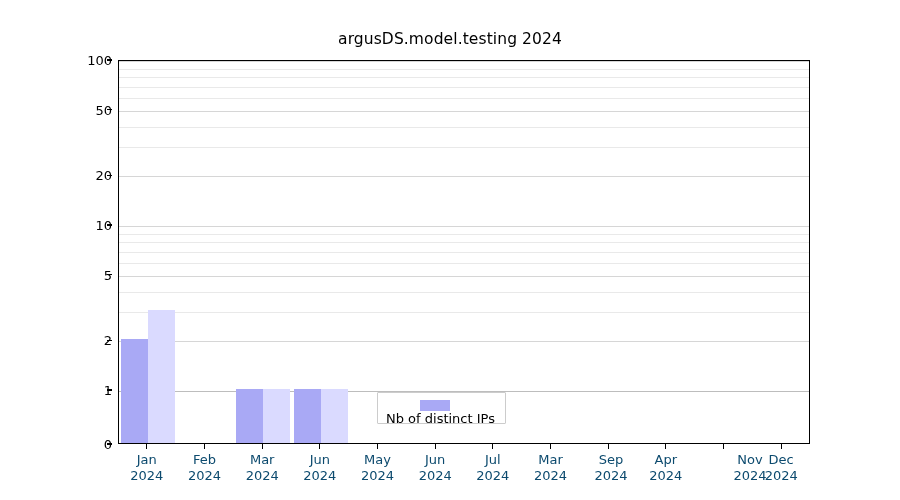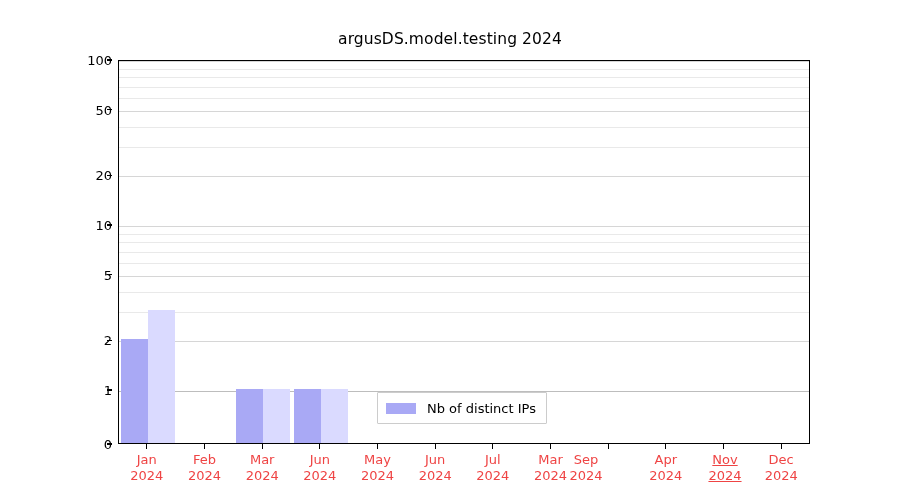--- a/index.html
+++ b/index.html
@@ -106,41 +106,42 @@
     height: 5px;
     background: #000000;
   }
   .xtick-label {
     position: absolute;
     top: 8px;
     width: 70px;
     text-align: center;
     font-size: 13px;
     line-height: 16px;
-    color: #ef4444;
+    color: #0c4a6e;
   }
   .xtick-label span {
     display: block;
   }
   
   #legend {
     position: absolute;
     left: 377px;
     top: 392px;
     border: 1px solid #cccccc;
     background: #ffffff;
     border-radius: 1px;
     padding: 6px 10px 6px 8px;
     box-sizing: border-box;
   }
   .legend-row {
     display: flex;
     align-items: center;
     height: 16px;
     margin: 1px 0;
+    flex-direction: column;
   }
   .legend-swatch {
     width: 30px;
     height: 11px;
     margin-right: 11px;
     flex: 0 0 auto;
   }
   .legend-swatch.ips { background: #a9a9f5; }
   .legend-swatch.dls { background: #dadaff; }
   .legend-text {
@@ -242,31 +243,31 @@
       <div class="xtick-label" style="left: 339.8px;">
         <span>Jul</span>
         <span>2024</span>
       </div>
       <div class="xtick-mark" style="left: 431.9px;"></div>
       <div class="xtick-label" style="left: 397.5px;">
         <span>Mar</span>
         <span>2024</span>
       </div>
       <div class="xtick-mark" style="left: 489.5px;"></div>
-      <div class="xtick-label" style="left: 433px;">
+      <div class="xtick-label" style="left: 458px;">
         <span>Sep</span>
         <span>2024</span>
       </div>
       <div class="xtick-mark" style="left: 547.2px;"></div>
       <div class="xtick-label" style="left: 512.8px;">
         <span>Apr</span>
         <span>2024</span>
       </div>
       <div class="xtick-mark" style="left: 604.9px;"></div>
-      <div class="xtick-label" style="left: 572px; text-decoration: underline;">
+      <div class="xtick-label" style="left: 597px;">
         <span>Nov</span>
         <span>2024</span>
       </div>
       <div class="xtick-mark" style="left: 662.5px;"></div>
       <div class="xtick-label" style="left: 628.2px;">
         <span>Dec</span>
         <span>2024</span>
       </div>
     </div>
 

